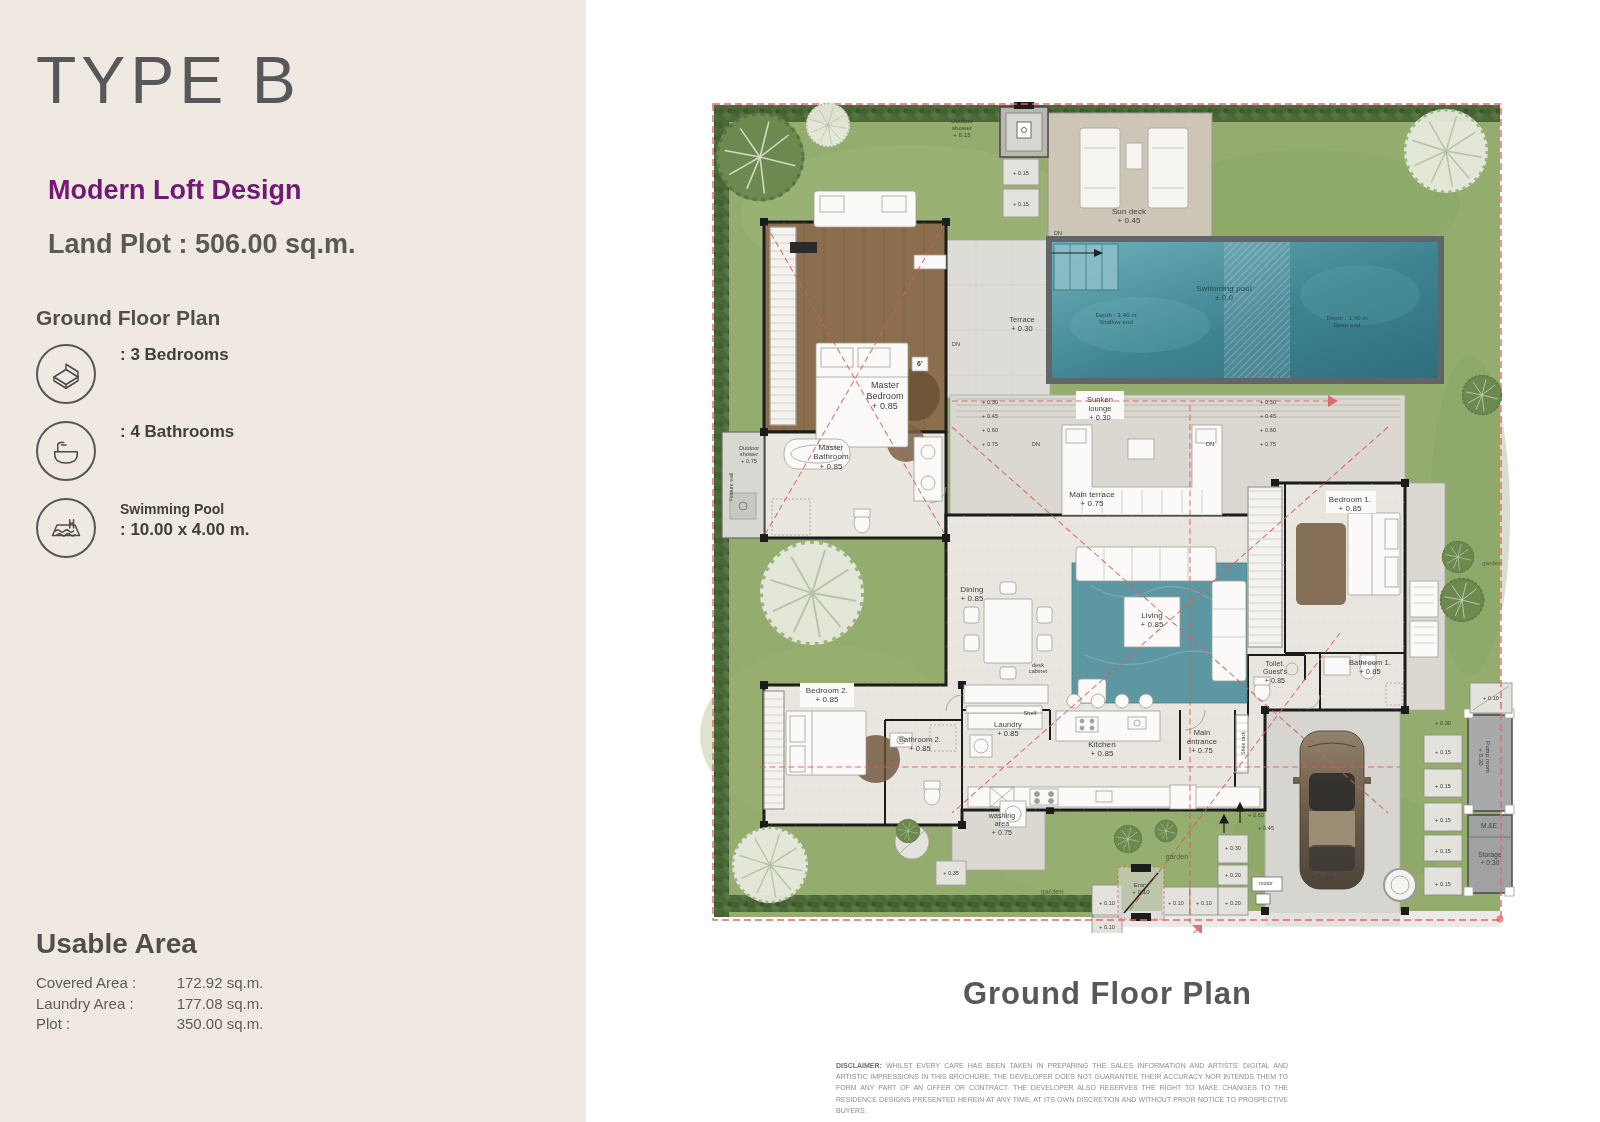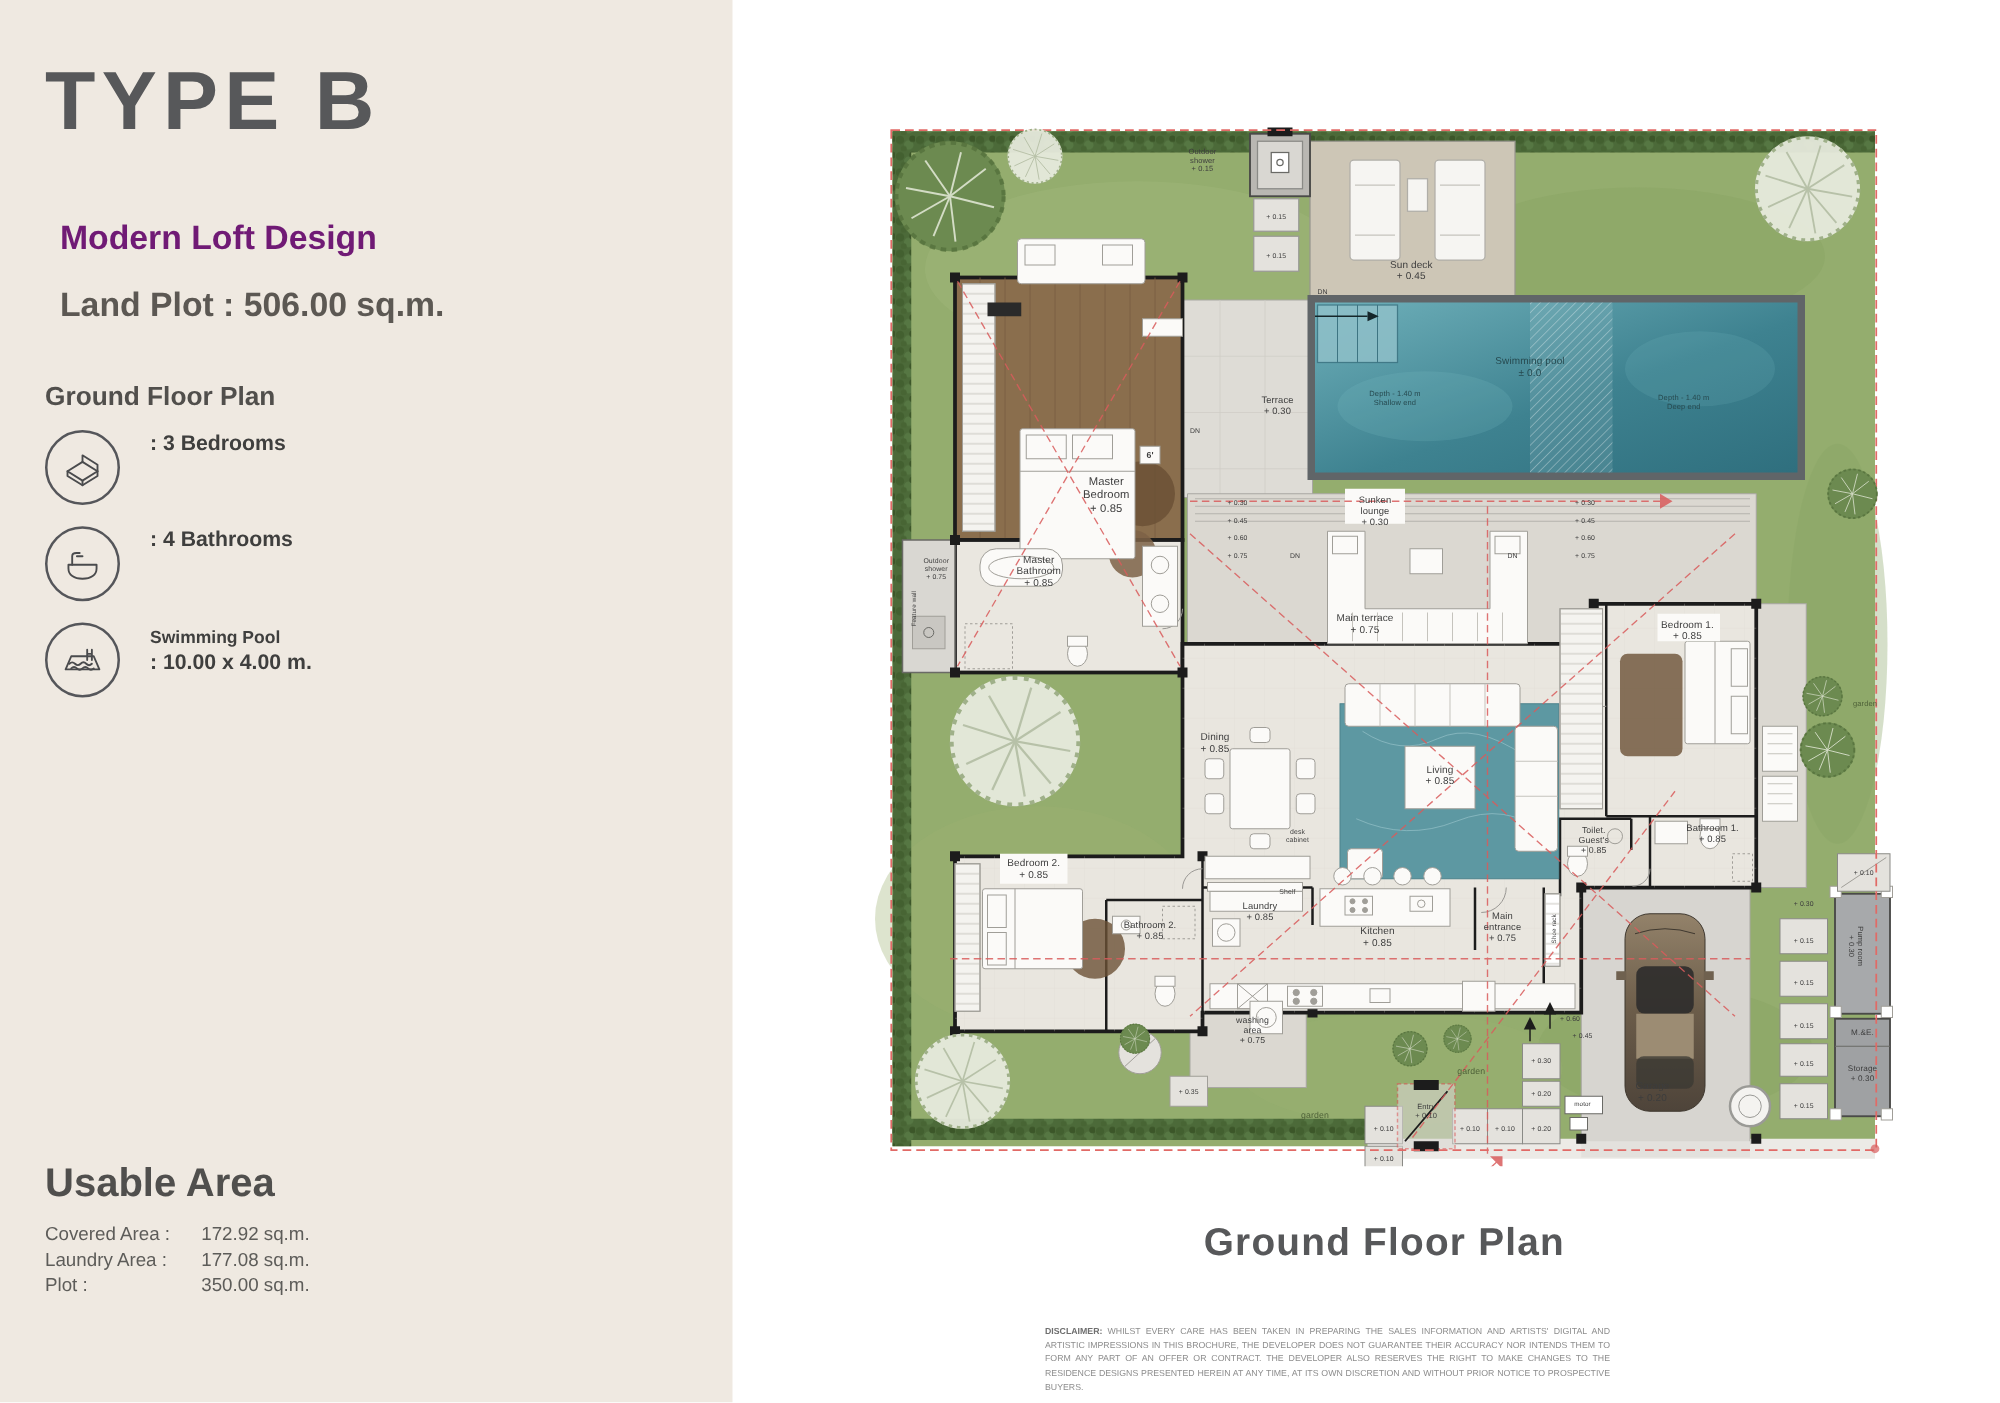--- a/index.html
+++ b/index.html
@@ -1,34 +1,34 @@
 <!DOCTYPE html>
 <html><head>
 <meta charset="utf-8">
 <style>
   html,body{margin:0;padding:0}
   body{width:1600px;height:1122px;position:relative;background:#ffffff;
        font-family:"Liberation Sans",sans-serif;overflow:hidden;color:#4a4a48}
   .sidebar{position:absolute;left:0;top:0;width:586px;height:1122px;background:#efe9e1}
-  .type-title{position:absolute;left:36px;top:42px;font-size:66px;font-weight:700;
+  .type-title{position:absolute;left:36px;top:42px;font-size:66px;font-weight:400;
               letter-spacing:5px;color:#57585a;margin:0}
   .design-title{position:absolute;left:36px;top:163px;font-size:27px;font-weight:700;color:#701a75;margin:12px}
   .land-plot{position:absolute;left:36px;top:217px;font-size:27px;font-weight:700;color:#5c5853;margin:12px}
   .plan-label{position:absolute;left:36px;top:306px;font-size:21px;font-weight:700;color:#514f4c;margin:0}
   .features{position:absolute;left:36px;top:344px}
   .feature{display:flex;align-items:flex-start;margin-bottom:17px}
   .icon-circle{width:56px;height:56px;border:2.5px solid #55565a;border-radius:50%;
                display:flex;align-items:center;justify-content:center;margin-right:24px;flex:none;background:transparent}
   .feature-text{font-size:17px;font-weight:700;color:#3f3f3e;line-height:1.25}
   .feature-text .small{font-size:14px}
   .usable{position:absolute;left:36px;top:928px;width:270px}
-  .usable h3{font-size:32px;font-weight:700;color:#504f4d;margin:0 0 13px 0}
+  .usable h3{font-size:28px;font-weight:700;color:#504f4d;margin:0 0 13px 0}
   .usable-row{display:flex;font-size:15px;color:#5d5c59;line-height:1.38}
   .usable-row .lbl{width:125px}
-  .usable-row .val{width:118px;text-align:left}
+  .usable-row .val{width:118px;text-align:center}
   .plan-wrap{position:absolute;left:700px;top:95px;width:815px;height:838px}
   .plan-wrap svg{width:100%;height:100%;display:block}
   .plan-title{position:absolute;left:700px;top:976px;width:815px;text-align:center;
               font-size:31px;font-weight:700;color:#57585a;letter-spacing:1px;margin:0}
   .disclaimer{position:absolute;left:836px;top:1060px;width:452px;font-size:7px;
               line-height:1.6;color:#8d8d8d;text-align:justify;margin:0}
   .disclaimer b{color:#6f6f6f}
   #plan-labels text{font-weight:500;letter-spacing:.1px}
 </style>
 </head>

